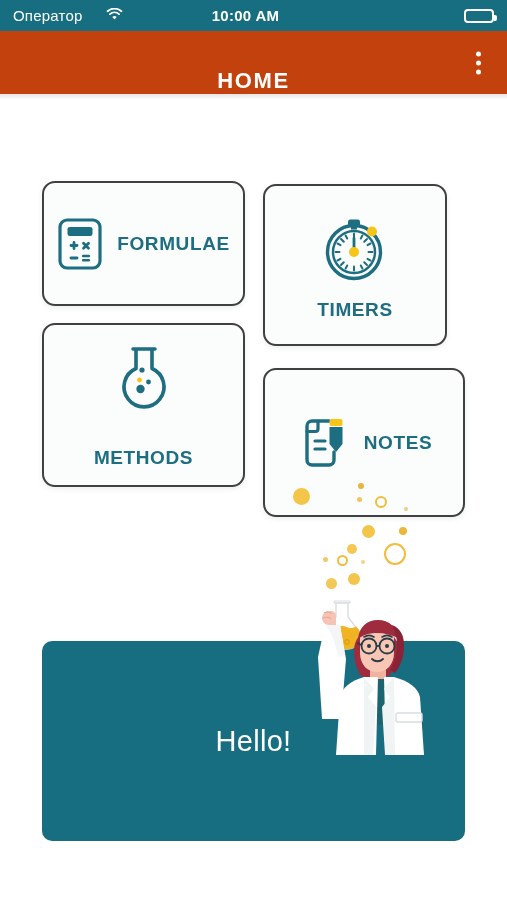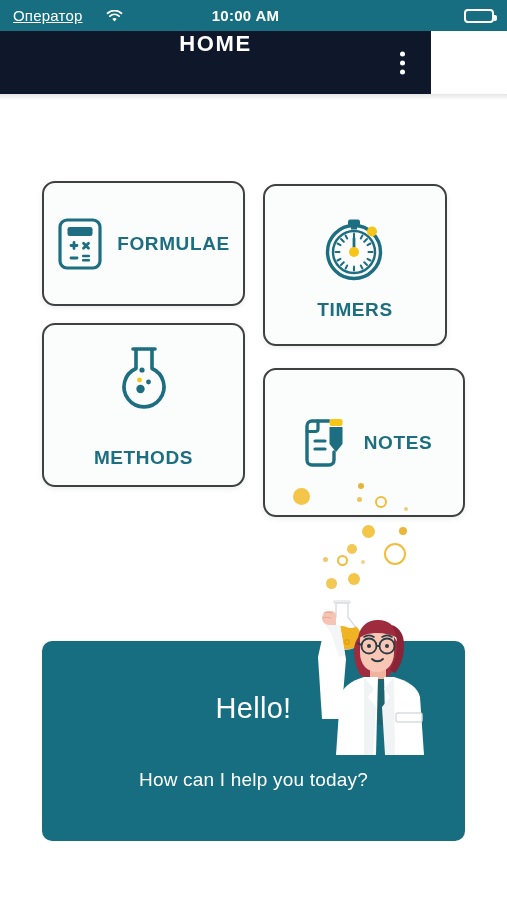--- a/index.html
+++ b/index.html
@@ -9,37 +9,37 @@
     font-family:"Liberation Sans","DejaVu Sans",sans-serif;
     background:#ffffff;
   }
 
   
   .status-bar{
     position:absolute; top:0; left:0; width:507px; height:31px;
     background:#176e80; color:#ffffff;
     display:flex; align-items:center; padding:0 13px;
   }
-  .sb-left{ display:flex; align-items:center; gap:24px;text-decoration:underline; }
+  .sb-left{ display:flex; align-items:flex-start; gap:24px; }
   .sb-carrier{ font-size:15px; letter-spacing:.2px; }
   .sb-center{ position:absolute; left:0; right:16px; text-align:center;
     font-size:15px; font-weight:bold; letter-spacing:.3px; pointer-events:none; }
   .sb-right{ margin-left:auto; display:flex; align-items:center; z-index:2; }
 
   .wifi{ width:17px; height:13px; position:relative; display:inline-block; }
   .battery{ width:30px; height:14px; border:2px solid #ffffff; border-radius:4px;
     position:relative; padding:1px; }
   .battery::after{ content:""; position:absolute; right:-5px; top:4px; width:3px; height:6px;
     background:#ffffff; border-radius:0 2px 2px 0; }
   .battery .fill{ width:100%; height:100%; background:#ffffff; border-radius:1px; }
 
   
   .app-bar{
-    position:absolute; top:31px; left:0; width:431px; height:63px;
-    background:#0f172a; display:flex; align-items:flex-start; justify-content:center;
+    position:absolute; top:31px; left:0; width:507px; height:63px;
+    background:#c2410c; display:flex; align-items:flex-end; justify-content:center;
   }
   .app-title{ color:#ffffff; font-size:22px; font-weight:bold; letter-spacing:1.6px; }
   .kebab{ position:absolute; right:22px; top:50%; transform:translateY(-50%);
     display:flex; flex-direction:column; gap:4px; align-items:center; cursor:pointer; padding:4px; }
   .kebab i{ width:5px; height:5px; border-radius:50%; background:#ffffff; display:block; }
   .app-bar-shadow{
     position:absolute; top:94px; left:0; width:507px; height:6px;
     background:linear-gradient(to bottom, rgba(0,0,0,.10), rgba(0,0,0,0));
   }
 
@@ -192,21 +192,20 @@
   <span class="bub" style="left:323px;top:77px;width:5px;height:5px;background:#f1c76a;"></span>
   <span class="bub" style="left:337px;top:75px;width:11px;height:11px;border:2.4px solid #f0bd3e;"></span>
   <span class="bub" style="left:361px;top:80px;width:4px;height:4px;background:#f3d38f;"></span>
   <span class="bub" style="left:326px;top:98px;width:11px;height:11px;background:#f3c855;"></span>
   <span class="bub" style="left:348px;top:93px;width:12px;height:12px;background:#f3c64a;"></span>
 </div>
 
 <div class="hero">
   <div class="hero-inner">
     <div class="hero-hello">Hello!</div>
-    <div class="hero-sub">How can I help you today?</div>
   </div>
 </div>
 
 <div class="scientist">
   <svg width="160" height="160" viewBox="0 0 160 160">
 
     <g>
       <path d="M34 6h16v2H34z" fill="#ffffff" stroke="#d9dde0" stroke-width="1"></path>
       <path d="M36 8v14l-9 12a12.5 12.5 0 0 0 10.5 20h9A12.5 12.5 0 0 0 57 34l-9-12V8z" fill="#ffffff" stroke="#d9dde0" stroke-width="1.4"></path>
       <path d="M29.5 31c6 3 11 -2 17 1 3.5 1.8 6 1 9.5 -.6a12.6 12.6 0 0 1 -9.5 22.6h-9A12.5 12.5 0 0 1 29.5 31z" fill="#f0b323"></path>

